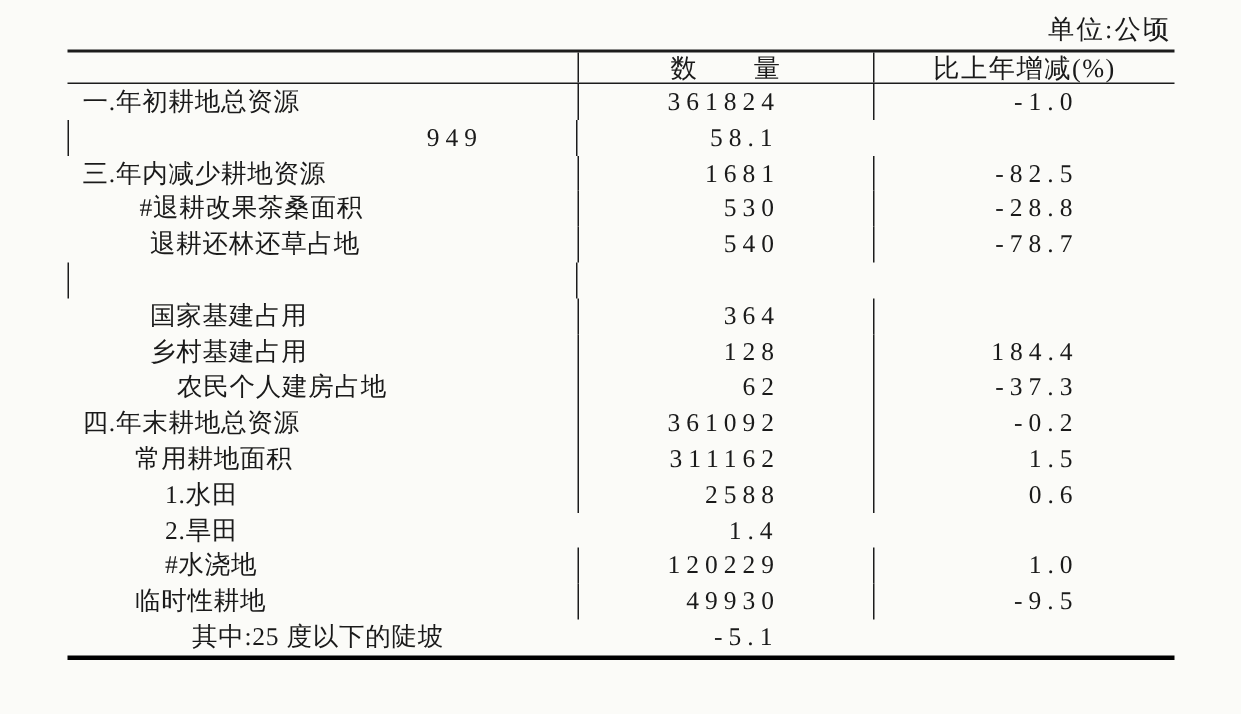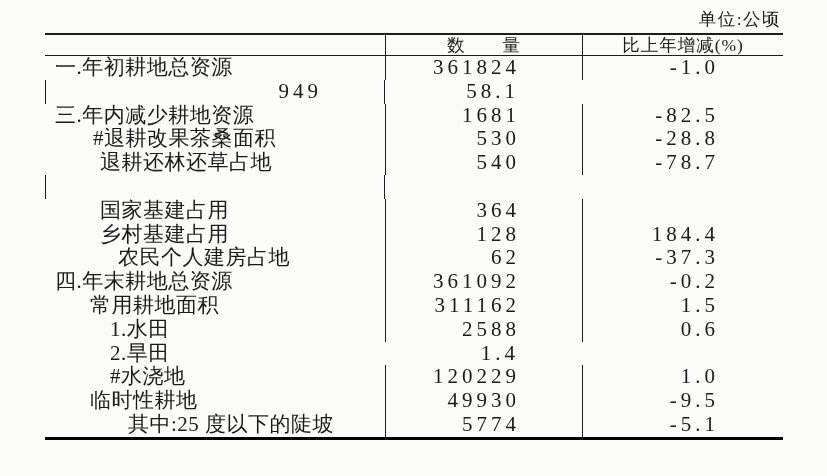--- a/index.html
+++ b/index.html
@@ -29,21 +29,21 @@
   }
   .th{
     font-size:17.5px;line-height:20px;text-align:center;
     letter-spacing:1px;white-space:nowrap;box-sizing:border-box;
   }
   .tr{
     display:grid;grid-template-columns:340px 198px 200px;
     height:23.8px;
   }
   .td{
-    font-size:21px;line-height:23.8px;white-space:nowrap;
+    font-size:17px;line-height:23.8px;white-space:nowrap;
     box-sizing:border-box;overflow:hidden;
   }
   .col-qty{
     border-left:1.5px solid #1c1c1c;
     border-right:1.5px solid #1c1c1c;
   }
   .td-label{letter-spacing:0.5px;}
   .td-num{text-align:right;letter-spacing:4px;}
   .td-qty{padding-right:62px;}
   .td-chg{padding-right:64px;}
@@ -156,19 +156,18 @@
       </div>
 
       <div class="tr">
         <div class="td td-label i4">临时性耕地</div>
         <div class="td td-num td-qty col-qty">49930</div>
         <div class="td td-num td-chg">-9.5</div>
       </div>
 
       <div class="tr">
         <div class="td td-label i6">其中:25 度以下的陡坡</div>
-        <div class="td td-num td-qty col-qty">5774</div>
         <div class="td td-num td-chg">-5.1</div>
       </div>
 
     </div>
   </div>
 </div>
 
 </body></html>

